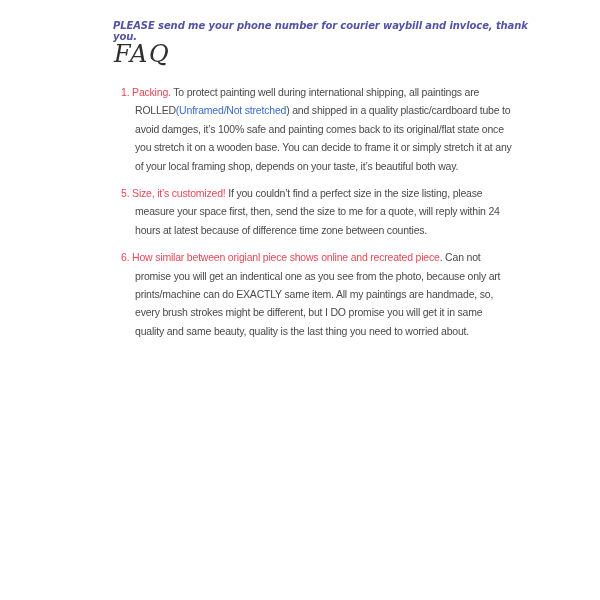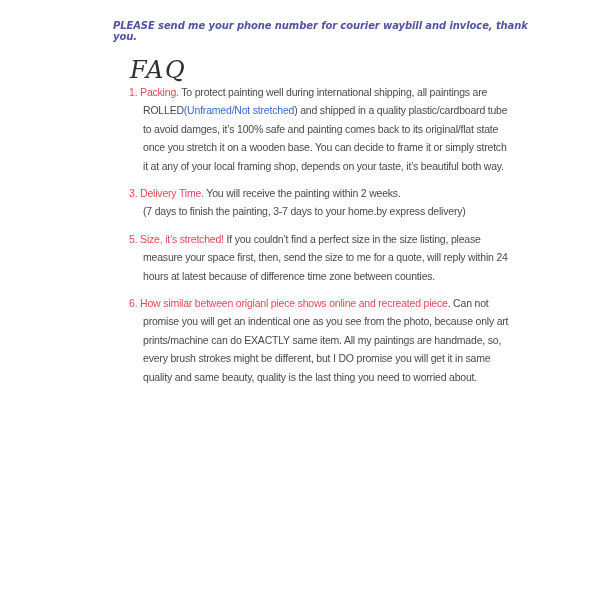--- a/index.html
+++ b/index.html
@@ -7,49 +7,48 @@
     position:relative;width:600px;height:484px;background:#ffffff;
     overflow:hidden;font-family:"Liberation Sans",sans-serif;border-radius:23px;
   }
   .top-note{
     position:absolute;left:113px;top:20px;width:440px;
     font-family:"DejaVu Sans",sans-serif;
     font-style:italic;font-weight:600;font-size:10px;letter-spacing:-0.1px;
     color:var(--note-color,#5253a6);
   }
   .faq-heading{
-    position:absolute;left:114px;top:40px;margin:16px;
+    position:absolute;left:114px;top:40px;margin:0;
     font-family:"DejaVu Serif",serif;font-style:italic;font-weight:500;
     font-size:24px;letter-spacing:1.5px;color:var(--heading-color,#2f2f2f);
   }
   .faq-list{
     position:absolute;left:113px;top:83px;width:400px;
     font-size:10.5px;line-height:18.4px;letter-spacing:-0.2px;
     color:var(--body-color,#4a4a4a);
   }
-  .faq-item{margin:0 0 9px 16px;padding-left:14px;text-indent:-14px;}
+  .faq-item{margin:0 0 9px 8px;padding-left:14px;text-indent:-14px;}
   .faq-item .num,.faq-item .title{color:var(--red-color,#e84757);}
   .faq-item .blue{color:var(--blue-color,#3a6ad0);}
   .florals{position:absolute;left:114px;top:486px;}
   .florals path,.florals circle{fill:none;stroke:var(--art-color,#757575);stroke-width:1.1;stroke-linecap:round;stroke-linejoin:round;}
   .florals .dot{fill:var(--art-color,#757575);stroke:none;}
 </style>
 </head>
 <body>
 
 <div class="canvas">
 
   <div class="top-note">PLEASE send me your phone number for courier waybill and invloce, thank you.</div>
 
   <h1 class="faq-heading">FAQ</h1>
 
   <div class="faq-list">
       <p class="faq-item"><span class="num">1. </span><span class="title">Packing.</span><span class="bodytext"> To protect painting well during international shipping, all paintings are ROLLED</span><span class="blue">(Unframed/Not stretched</span><span class="bodytext">) and shipped in a quality plastic/cardboard tube to avoid damges, it’s 100% safe and painting comes back to its original/flat state once you stretch it on a wooden base. You can decide to frame it or simply stretch it at any of your local framing shop, depends on your taste, it’s beautiful both way.</span></p>
-      <p class="faq-item"><span class="num">3. </span><span class="title">Delivery Time.</span><span class="bodytext"> You will receive the painting within 2 weeks.</span><br><span class="bodytext">(7 days to finish the painting, 3-7 days to your home.by express delivery)</span></p>
-      <p class="faq-item"><span class="num">5. </span><span class="title">Size, it’s stretched!</span><span class="bodytext"> If you couldn’t find a perfect size in the size listing, please measure your space first, then, send the size to me for a quote, will reply within 24 hours at latest because of difference time zone between counties.</span></p>
+      <p class="faq-item"><span class="num">5. </span><span class="title">Size, it’s customized!</span><span class="bodytext"> If you couldn’t find a perfect size in the size listing, please measure your space first, then, send the size to me for a quote, will reply within 24 hours at latest because of difference time zone between counties.</span></p>
       <p class="faq-item"><span class="num">6. </span><span class="title">How similar between origianl piece shows online and recreated piece</span><span class="bodytext">. Can not promise you will get an indentical one as you see from the photo, because only art prints/machine can do EXACTLY same item. All my paintings are handmade, so, every brush strokes might be different, but I DO promise you will get it in same quality and same beauty, quality is the last thing you need to worried about.</span></p>
     </div>
 
   <svg class="florals" width="370" height="116" viewBox="0 0 370 116" aria-hidden="true">
     <defs>
       <path id="floret" d="M0 0 c-4 -5 2 -9 5 -4 c5 -3 8 3 3 6 c2 5 -4 7 -6 3 c-5 2 -7 -3 -2 -5 z"></path>
     </defs>
 
     <g>
       <path d="M34 62 C22 50 8 48 4 56 C10 64 24 66 34 62 Z"></path>

